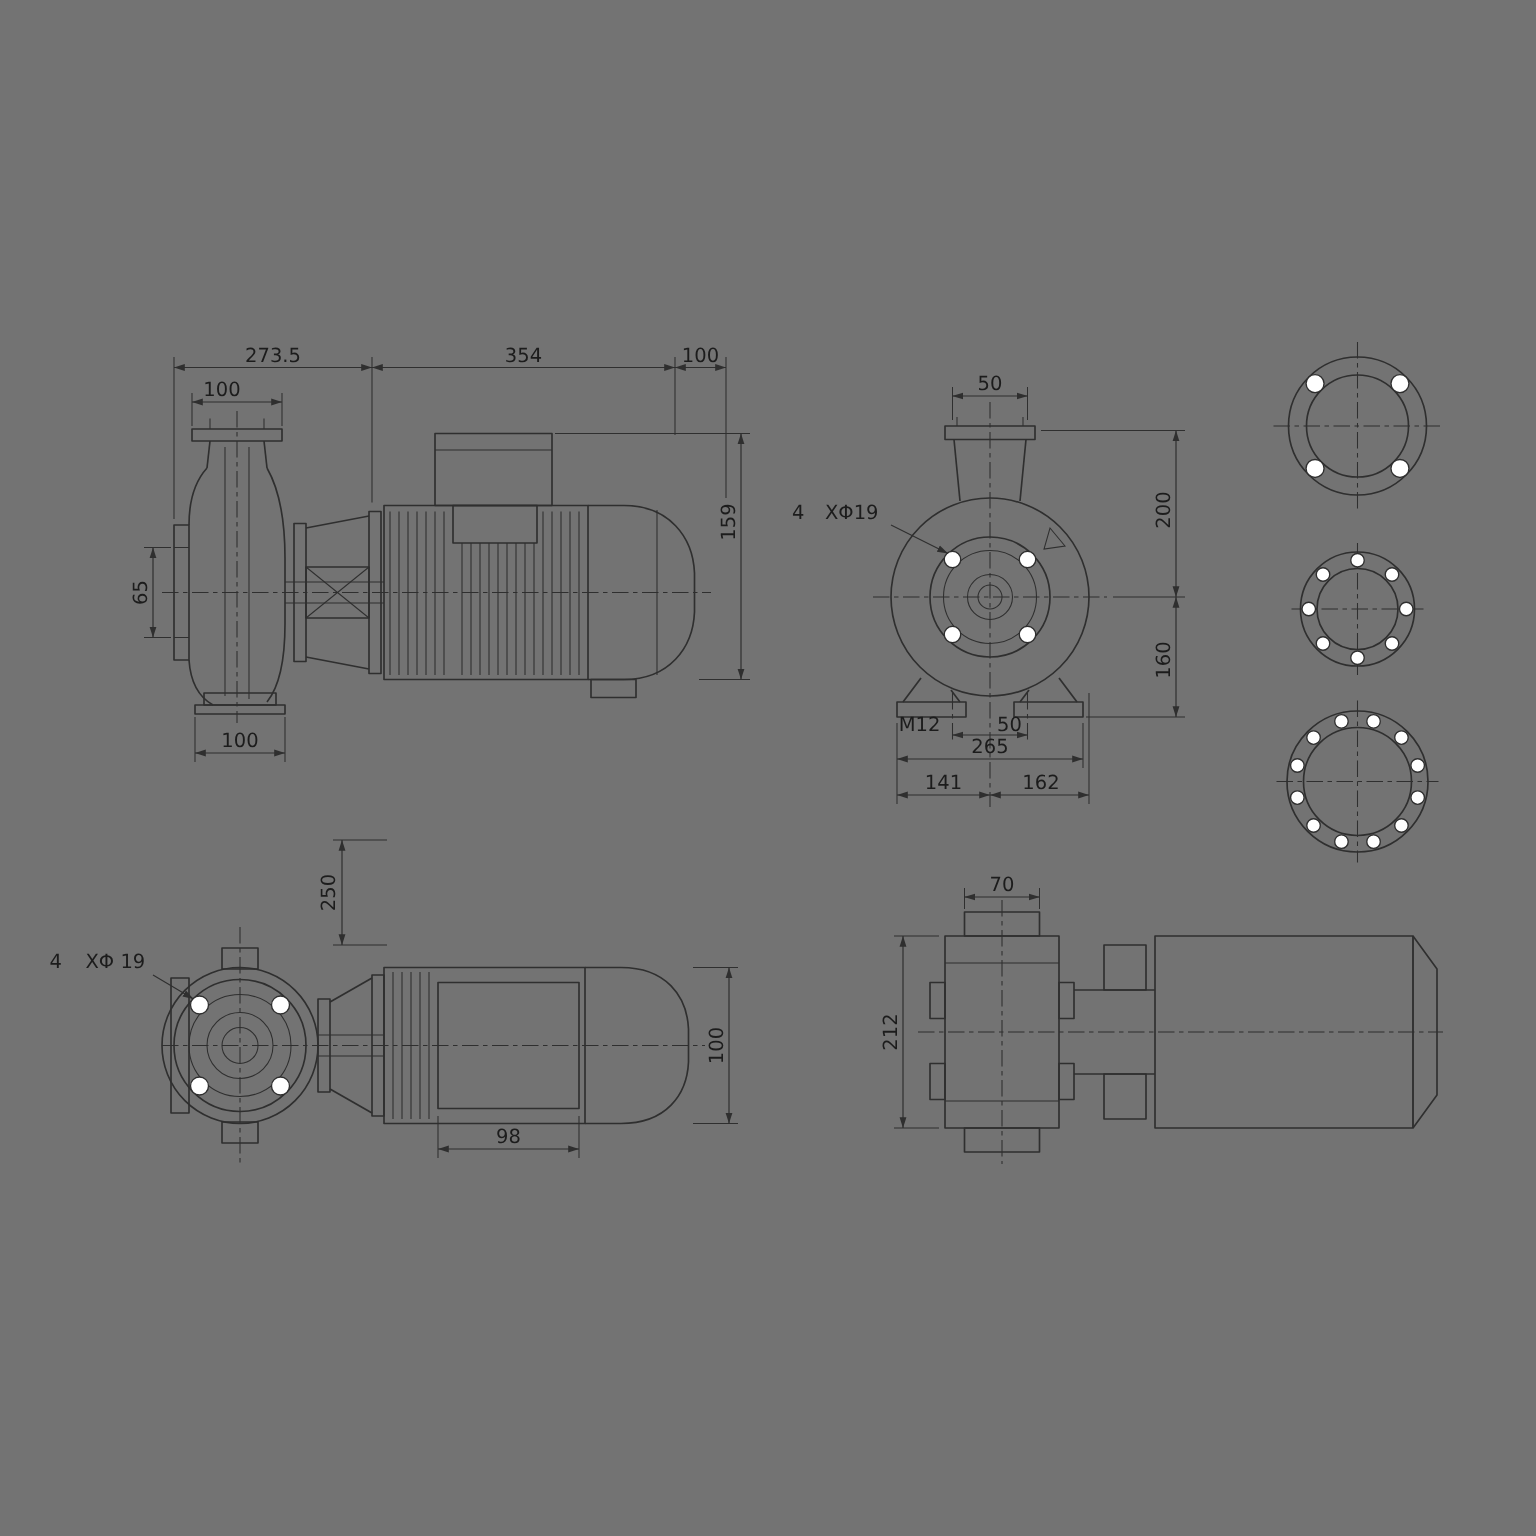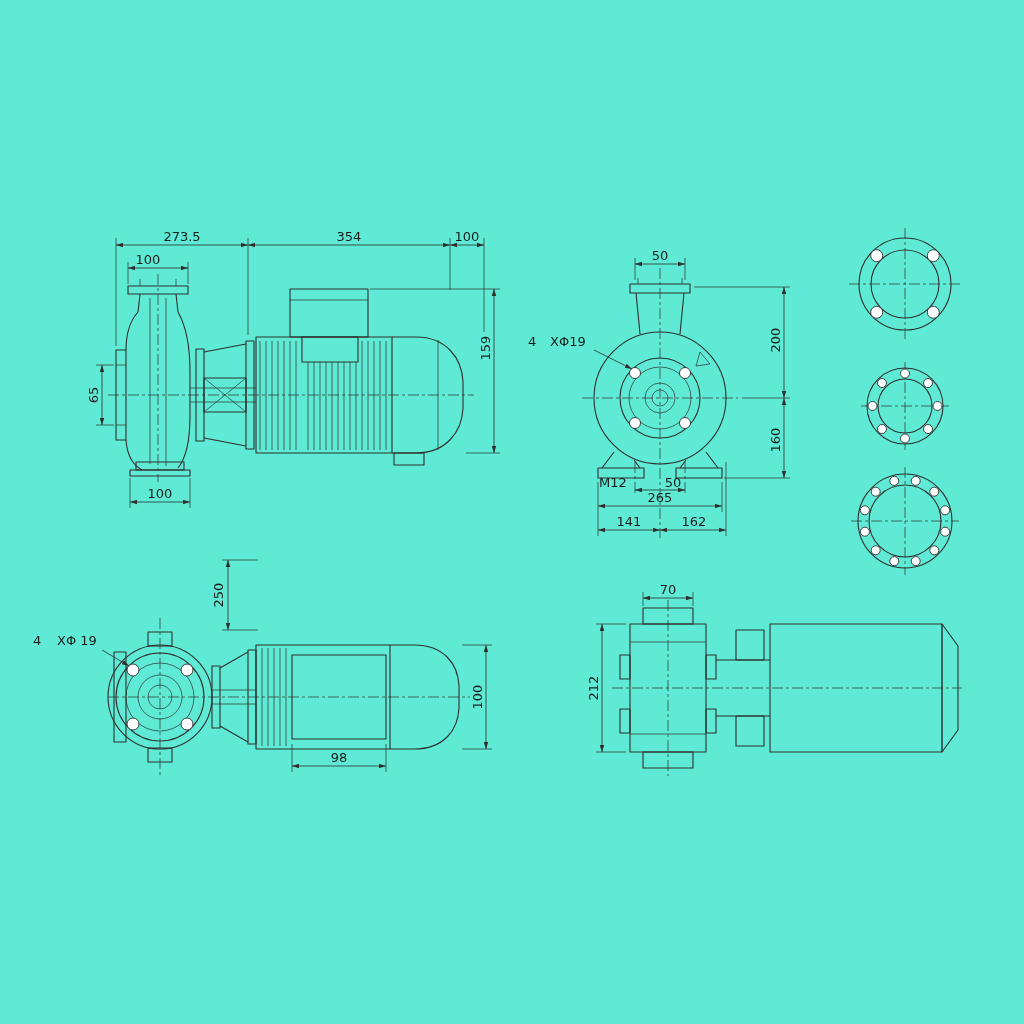--- a/index.html
+++ b/index.html
@@ -1,16 +1,16 @@
 <!DOCTYPE html>
 <html><head>
 <meta charset="utf-8">
 <style>
   html, body { margin: 0; padding: 0; background: #ffffff; }
-  .sheet { width: 1024px; height: 1024px; position: relative; background: #5eead4; }
+  .sheet { width: 1024px; height: 1024px; position: relative; background: #737373; }
   svg { display: block; }
   .ln  { fill: none; stroke: #2f2f2f; stroke-width: 1.1; stroke-linejoin: round; }
   .tn  { fill: none; stroke: #2f2f2f; stroke-width: 0.7; }
   .cl  { fill: none; stroke: #2f2f2f; stroke-width: 0.7; stroke-dasharray: 11 3 3 3; }
   .dm  { fill: none; stroke: #2f2f2f; stroke-width: 0.8; }
   .hole{ fill: #ffffff; stroke: #2f2f2f; stroke-width: 0.9; }
   .lbl { font: 13px "DejaVu Sans", sans-serif; fill: #1c1c1c; text-anchor: middle; }
   .lbls{ font: 13px "DejaVu Sans", sans-serif; fill: #1c1c1c; text-anchor: start; }
 </style>
 </head>

